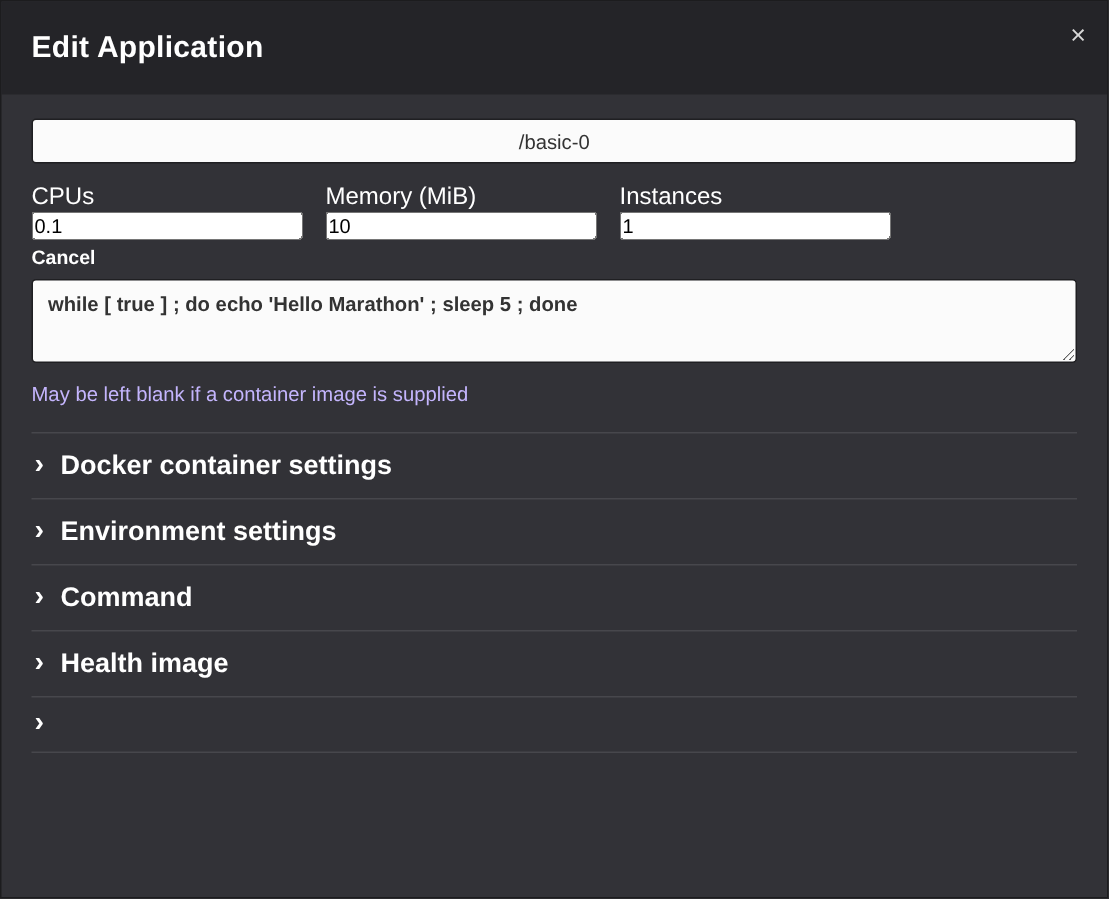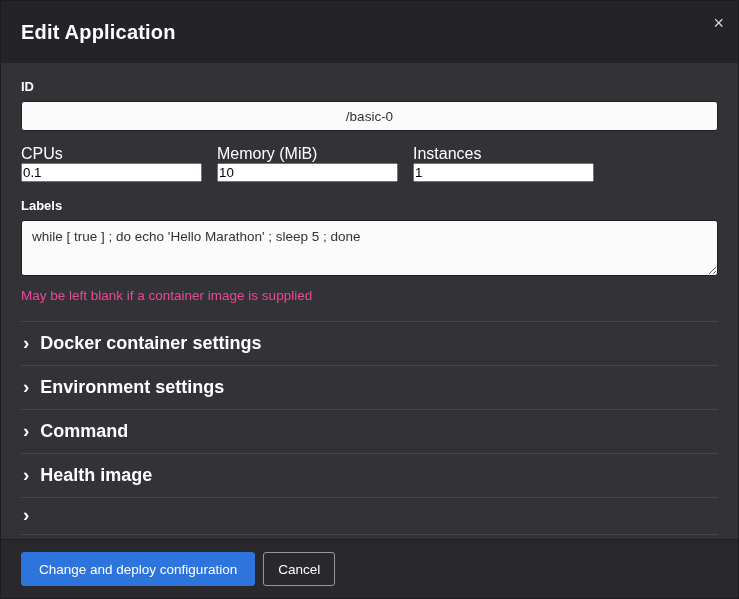--- a/index.html
+++ b/index.html
@@ -38,27 +38,27 @@
     margin-bottom: 7px; color: #ffffff;
   }
   .field input, .field textarea {
     width: 100%; background: #fbfbfb; color: #333333;
     border: 1px solid #1f1f22; border-radius: 3px;
     font-family: "Liberation Sans", sans-serif;
     font-size: 13.5px;
   }
   .field input { height: 30px; padding: 0 10px; text-align: center; }
   .field textarea {
-    height: 56px; padding: 7px 10px; resize: vertical; line-height: 1.4;
+    height: 56px; padding: 7px 10px; resize: vertical; line-height: 1.4; font-weight: bold;
   }
   .field-row {
     display: grid; grid-template-columns: repeat(4, 1fr);
-    gap: 15px; margin-bottom: 16px;
+    gap: 15px; margin-bottom: 4px;
   }
-  .help-text { color: #ec4899; font-size: 13.5px; margin-top: 8px; }
+  .help-text { color: #c4b5fd; font-size: 13.5px; margin-top: 8px; }
   
   .sections { margin-top: 18px; }
   .section-row {
     display: flex; align-items: center;
     padding: 11px 2px; border-top: 1px solid #47474c;
     cursor: pointer;
   }
   .section-row:last-child { border-bottom: 1px solid #47474c; }
   .section-row .chev {
     font-size: 19px; font-weight: bold; line-height: 14px;
@@ -91,41 +91,40 @@
 <div class="modal">
 
   <div class="modal-header">
     <h1 class="modal-title">Edit Application</h1>
     <button class="close-btn">×</button>
   </div>
 
   <div class="modal-body">
 
     <div class="field">
-      <label>ID</label>
       <input type="text" value="/basic-0" style="">
     </div>
 
     <div class="field-row">
       <div>
         <label>CPUs</label>
         <input type="text" value="0.1" style="">
       </div>
       <div>
         <label>Memory (MiB)</label>
         <input type="text" value="10" style="">
       </div>
       <div>
         <label>Instances</label>
         <input type="text" value="1" style="">
       </div>
     </div>
 
     <div class="field">
-      <label>Labels</label>
+      <label>Cancel</label>
       <textarea style="">while [ true ] ; do echo 'Hello Marathon' ; sleep 5 ; done</textarea>
       <div class="help-text">May be left blank if a container image is supplied</div>
     </div>
 
     <div class="sections">
       <div class="section-row">
         <span class="chev">›</span>
         <span class="section-label">Docker container settings</span>
       </div>
       <div class="section-row">
@@ -140,18 +139,14 @@
         <span class="chev">›</span>
         <span class="section-label">Health image</span>
       </div>
       <div class="section-row">
         <span class="chev">›</span>
       </div>
     </div>
 
   </div>
 
-  <div class="modal-footer">
-    <button class="btn btn-primary">Change and deploy configuration</button>
-    <button class="btn btn-secondary">Cancel</button>
-  </div>
 
 </div>
 
 </body></html>

